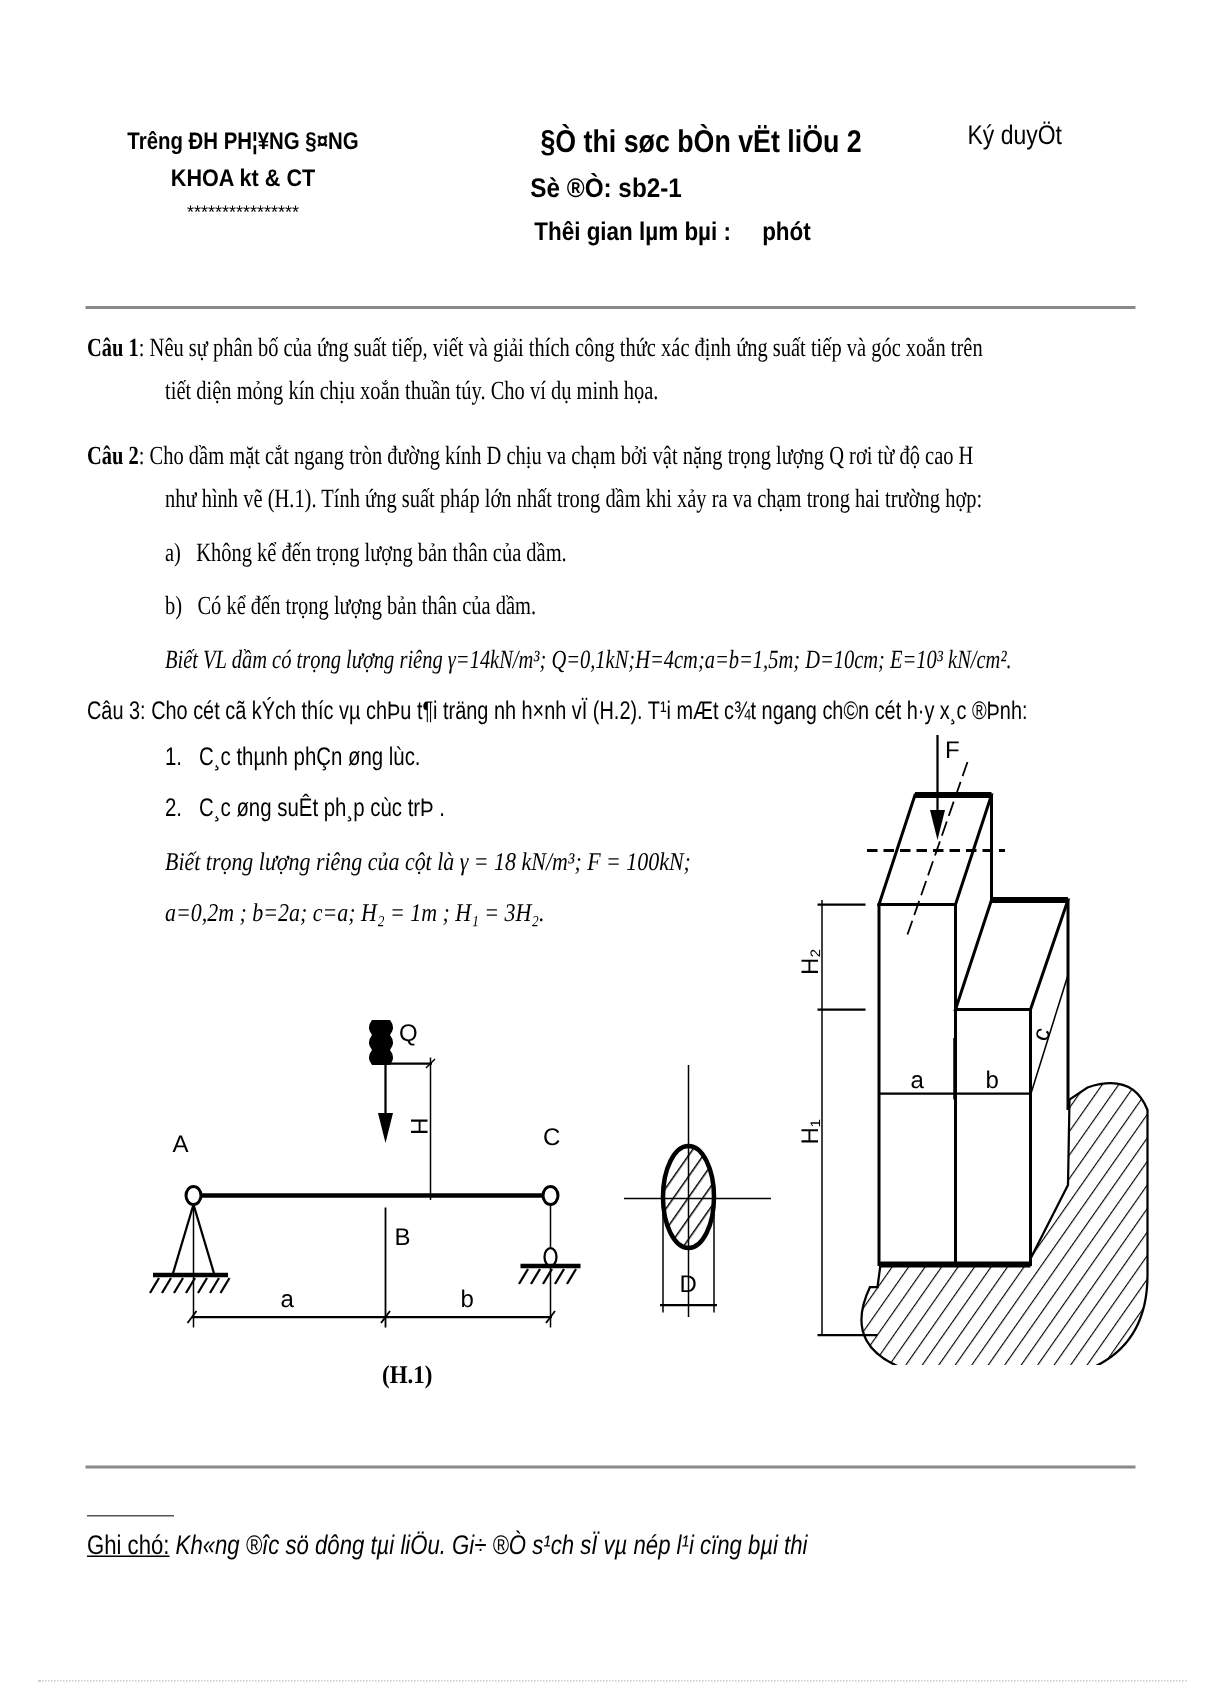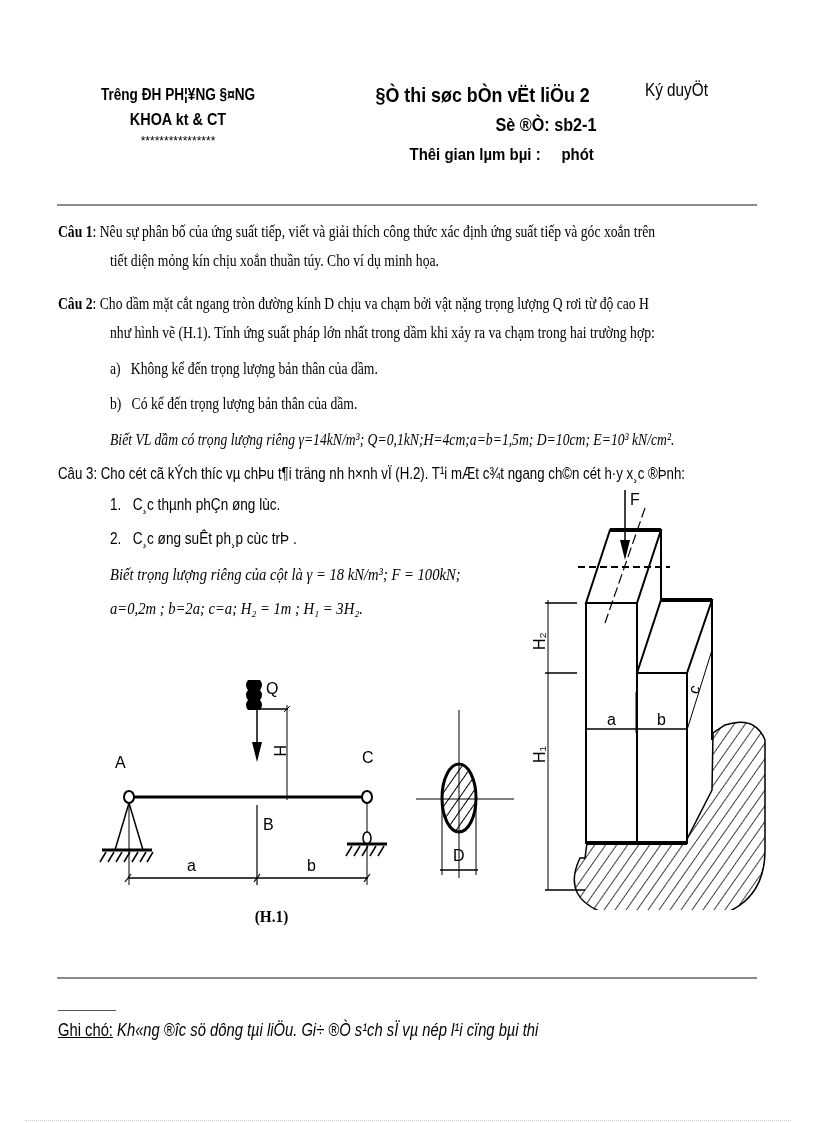--- a/index.html
+++ b/index.html
@@ -1,22 +1,22 @@
 <!DOCTYPE html>
 <html><head>
 <meta charset="utf-8">
 <style>
   html, body { margin: 0; padding: 0; background: #ffffff; }
   body { width: 816px; height: 1123px; position: relative; overflow: hidden; color: #000; }
   .abs { position: absolute; }
   .sans { font-family: "Liberation Sans", sans-serif; }
   .serif { font-family: "Liberation Serif", serif; }
-  .hdr-left { left: 78px; top: 82px; width: 200px; text-align: center; font-weight: bold; font-size: 16px; line-height: 25px; }
+  .hdr-left { left: 62px; top: 82px; width: 200px; text-align: center; font-weight: bold; font-size: 16px; line-height: 25px; }
   .hdr-left .stars { font-size: 12px; font-weight: normal; letter-spacing: 0px; line-height: 18px; }
-  .hdr-mid { left: 340px; top: 80px; width: 270px; text-align: right; font-weight: bold; line-height: 30px; }
+  .hdr-mid { left: 340px; top: 80px; width: 270px; text-align: left; font-weight: bold; line-height: 30px; }
   .hdr-mid .t1 { font-size: 21px; }
   .hdr-mid .t2 { font-size: 18px; }
   .hdr-mid .t3 { font-size: 17px; }
   .hdr-right { left: 645px; top: 80px; font-size: 18px; }
   .rule { left: 57px; width: 700px; height: 2px; background: #8a8a8a; }
   .q { font-size: 17.5px; line-height: 26px; left: 58px; width: 710px; }
   .q .lbl { font-weight: bold; }
   .line { position: absolute; white-space: nowrap; transform-origin: left top; }
   .ital { font-style: italic; }
   .note { left: 58px; top: 1020px; font-size: 18px; font-style: italic; white-space: nowrap; transform: scaleX(0.82); transform-origin: left top; }

